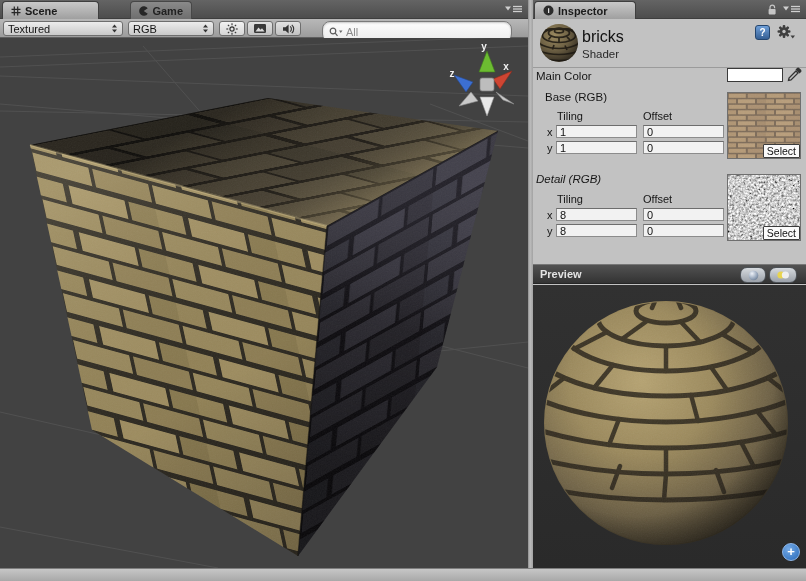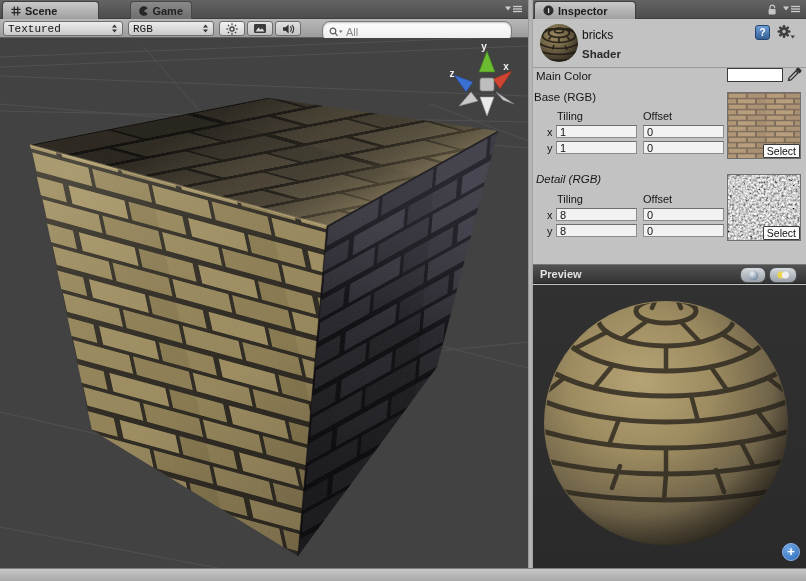--- a/index.html
+++ b/index.html
@@ -9,21 +9,21 @@
   
   .tabstrip{background:linear-gradient(#646464,#4d4d4d);border-bottom:1px solid #3e3e3e;}
   .tab{position:absolute;top:1px;height:18px;border-radius:4px 4px 0 0;display:flex;align-items:center;
        gap:4px;padding:0 8px;font-size:11px;font-weight:bold;color:#1b1b1b;box-sizing:border-box;cursor:default;}
   .tab.active{background:linear-gradient(#c9c9c9,#9f9f9f);border:1px solid #3f3f3f;border-bottom:none;}
   .tab.inactive{background:linear-gradient(#8a8a8a,#6e6e6e);border:1px solid #474747;border-bottom:none;color:#222;}
   
   .toolbar{background:linear-gradient(#b8b8b8,#9c9c9c);border-bottom:1px solid #5f5f5f;}
   .udrop{display:flex;align-items:center;background:linear-gradient(#ececec,#c9c9c9);
          border:1px solid #6e6e6e;border-radius:3px;font-size:11px;color:#141414;padding:0 4px;}
-  .udrop .dlabel{flex:1;font-family:Liberation Mono, monospace;}
+  .udrop .dlabel{flex:1;}
   .ubtn{display:flex;align-items:center;justify-content:center;background:linear-gradient(#e2e2e2,#c2c2c2);
         border:1px solid #6e6e6e;border-radius:3px;}
   .ubtn.on{background:linear-gradient(#f2f2f2,#d6d6d6);}
   .search{display:flex;align-items:center;gap:3px;background:linear-gradient(#fdfdfd,#ececec);
           border:1px solid #7a7a7a;border-radius:8px;box-shadow:inset 0 1px 2px rgba(0,0,0,.22);
           font-size:11px;color:#8a8a8a;padding:0 6px;}
   
   .lbl{font-size:11.5px;color:#161616;}
   .small{font-size:11px;}
   .ufield{position:absolute;box-sizing:border-box;background:#f2f2f2;border:1px solid #8c8c8c;border-top-color:#6d6d6d;
@@ -254,22 +254,22 @@
         <g clip-path="url(#miniClip)" stroke="#1c1812" stroke-width="1.7" fill="none" opacity="0.85">
           <ellipse cx="20" cy="8" rx="4.5" ry="1.8"></ellipse>
           <ellipse cx="20" cy="10" rx="10.5" ry="4.4"></ellipse>
           <ellipse cx="20" cy="12.5" rx="16.5" ry="7"></ellipse>
           <ellipse cx="20" cy="15.5" rx="22.5" ry="10"></ellipse>
           <ellipse cx="20" cy="18.5" rx="28.5" ry="13"></ellipse>
           <ellipse cx="20" cy="21.5" rx="34.5" ry="16"></ellipse>
           <path d="M20,14.8 L20,19.3 M12,13.5 L9.5,16.5 M28,13.8 L31,17 M15,22 L13.5,26.5 M26,22.5 L28,27"></path>
         </g>
       </svg>
-      <div class="abs" style="left:49px;top:9px;font-size:12px;color:#111;">bricks</div>
-      <div class="abs lbl" style="left:49px;top:29px;color:#2a2a2a;font-weight:bold;">Shader</div>
+      <div class="abs" style="left:49px;top:9px;font-size:16px;color:#111;">bricks</div>
+      <div class="abs lbl" style="left:49px;top:29px;color:#2a2a2a;">Shader</div>
       <div class="abs" style="left:222px;top:6px;width:15px;height:15px;border-radius:3px;background:linear-gradient(#6f9fd8,#355f94);border:1px solid #24456e;
                   display:flex;align-items:center;justify-content:center;">
         <span style="color:#fff;font-size:10px;font-weight:bold;">?</span>
       </div>
       <svg class="abs" style="left:243px;top:5px;" width="20" height="17" viewBox="0 0 20 17">
         <g>
           <g fill="#3f3f3f">
             <rect x="6.7" y="1" width="2.6" height="13" rx="1"></rect>
             <rect x="6.7" y="1" width="2.6" height="13" rx="1" transform="rotate(45 8 7.5)"></rect>
             <rect x="6.7" y="1" width="2.6" height="13" rx="1" transform="rotate(90 8 7.5)"></rect>
@@ -282,21 +282,21 @@
       </svg>
     </div>
 
     <div class="abs lbl" style="left:3px;top:70px;">Main Color</div>
     <div class="abs" style="left:194px;top:68px;width:56px;height:14px;background:#fff;border:1px solid #3a3a3a;"></div>
     <svg class="abs" style="left:254px;top:67px;" width="15" height="15" viewBox="0 0 15 15">
       <path d="M1.5,13.5 L2,11 L9,4 L11,6 L4,13 Z" fill="none" stroke="#333" stroke-width="1.3"></path>
       <path d="M8.5,2.5 L12.5,6.5 L13.8,5.2 A1.8,1.8 0 0 0 13.8,2.6 L12.4,1.2 A1.8,1.8 0 0 0 9.8,1.2 Z" fill="#333"></path>
     </svg>
 
-    <div class="abs lbl" style="left:1px;top:91px;">Base (RGB)</div>
+    <div class="abs lbl" style="left:12px;top:91px;">Base (RGB)</div>
 
     <div class="abs thumbframe" style="left:194px;top:92px;width:74px;height:67px;">
       <svg width="72" height="65" viewBox="0 0 72 65">
         <defs>
           <pattern id="pbThumb" width="38" height="11" patternUnits="userSpaceOnUse">
             <rect width="38" height="11" fill="#7d6b58"></rect>
             <rect x="0.8" y="0.8" width="17" height="4" fill="#b59a77"></rect>
             <rect x="19.8" y="0.8" width="17" height="4" fill="#ab9071"></rect>
             <rect x="0" y="6.3" width="8" height="4" fill="#b09573"></rect>
             <rect x="10" y="6.3" width="17" height="4" fill="#b89d7a"></rect>

